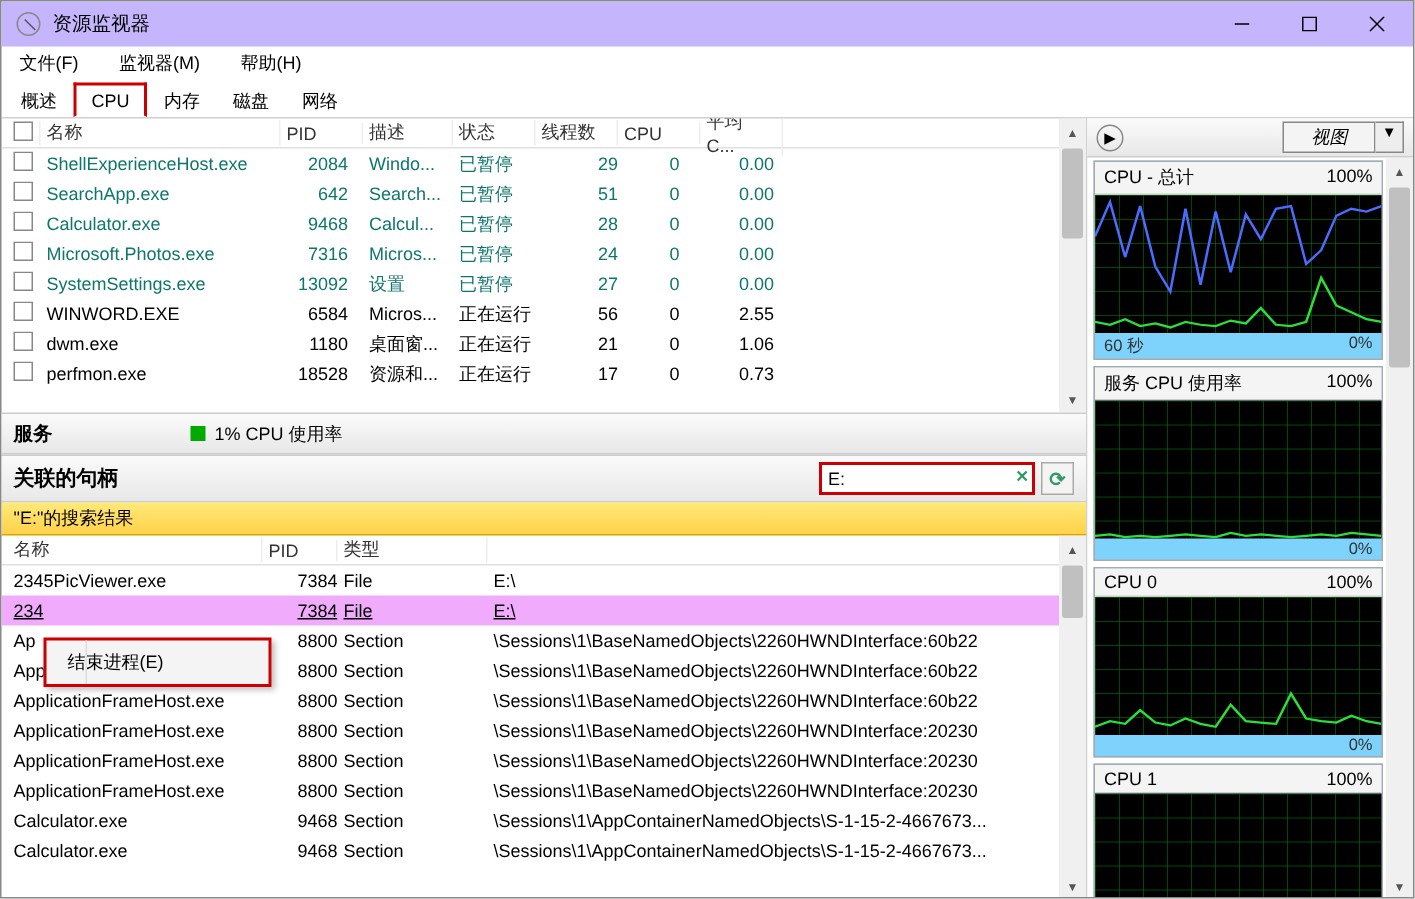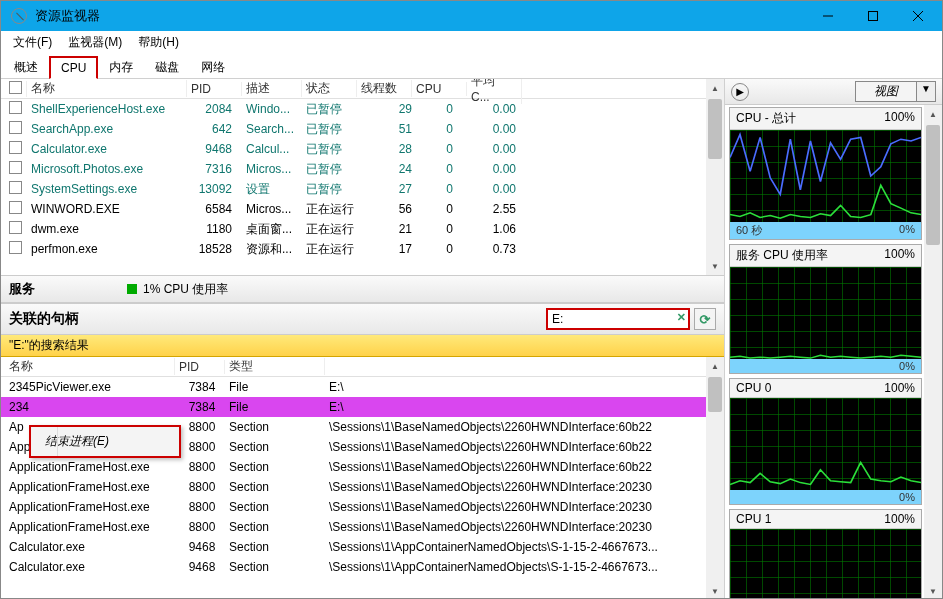--- a/index.html
+++ b/index.html
@@ -1,31 +1,31 @@
 <!DOCTYPE html>
 <html><head>
 <meta charset="utf-8">
 <style>
 * { box-sizing: border-box; margin: 0; padding: 0; font-family: "Microsoft YaHei", "Segoe UI", sans-serif; }
 body { width: 943px; height: 599px; overflow: hidden; background: #fff; font-size: 12px; color: #000; border: 1px solid #888; }
 
 
-.titlebar { height: 30px; display: flex; align-items: center; padding: 0 2px; background: #0ea5e9; }
+.titlebar { height: 30px; display: flex; align-items: center; padding: 0 2px; background: #c4b5fd; }
 .titlebar .app-icon { width: 16px; height: 16px; margin: 0 8px; border: 1px solid #888; border-radius: 50%; position: relative; }
 .titlebar .app-icon::before { content: ""; position: absolute; width: 10px; height: 1px; background: #555; top: 7px; left: 3px; transform: rotate(45deg); }
 .titlebar .title { flex: 1; font-size: 13px; }
 .titlebar .winbtn { width: 45px; height: 30px; display: flex; align-items: center; justify-content: center; cursor: pointer; }
 .titlebar .winbtn svg { width: 10px; height: 10px; }
 
 
-.menubar { height: 22px; display: flex; align-items: center; padding: 0 6px; gap: 4px; }
+.menubar { height: 22px; display: flex; align-items: center; padding: 0 6px; gap: 15px; }
 .menubar .menuitem { padding: 2px 6px; font-size: 12px; cursor: pointer; }
 
 
-.tabstrip { height: 26px; display: flex; align-items: flex-end; padding: 0 2px; border-bottom: 1px solid #d0d0d0; gap: 0; }
+.tabstrip { height: 26px; display: flex; align-items: center; padding: 0 2px; border-bottom: 1px solid #d0d0d0; gap: 0; }
 .tabstrip .tab { padding: 3px 10px 3px; font-size: 12px; cursor: pointer; border: 1px solid transparent; border-bottom: none; position: relative; top: 1px; }
 .tabstrip .tab.active { border: 2px solid #c00; border-bottom: 1px solid #fff; background: #fff; }
 
 
 .main { display: flex; height: calc(599px - 30px - 22px - 26px); }
 .left { width: 724px; display: flex; flex-direction: column; border-right: 1px solid #d0d0d0; }
 .right { flex: 1; display: flex; flex-direction: column; background: #fff; }
 
 
 .vscroll { width: 18px; background: #f0f0f0; display: flex; flex-direction: column; }
@@ -62,27 +62,27 @@
 .searchbox { width: 144px; height: 22px; border: 2px solid #c00; font-size: 12px; padding: 0 18px 0 4px; position: relative; }
 .search-clear { position: absolute; right: 4px; top: 3px; font-size: 11px; color: #396; cursor: pointer; }
 .refresh-btn { width: 22px; height: 22px; border: 1px solid #aaa; background: #f4f4f4; display: flex; align-items: center; justify-content: center; font-size: 13px; color: #396; cursor: pointer; }
 
 .results-banner { height: 22px; background: linear-gradient(#ffe97a,#ffd24a); border-bottom: 1px solid #d4a500; padding: 0 8px; display: flex; align-items: center; font-size: 12px; }
 
 
 .handles-area { flex: 1; display: flex; overflow: hidden; }
 .handles-table { flex: 1; overflow: hidden; }
 .hc-name { width: 170px; }
-.hc-pid  { width: 50px; text-align: center; }
+.hc-pid  { width: 50px; text-align: right; }
 .hc-type { width: 100px; }
 .hc-hname { flex: 1; }
-.trow.selected { background: #d946ef; }
-
-
-.ctxmenu { position: absolute; left: 29px; top: 425px; width: 152px; background: #f4f4f4; border: 2px solid #c00; box-shadow: 2px 2px 4px rgba(0,0,0,.25); z-index: 20; font-style: italic; }
+.trow.selected { background: #f0abfc; text-decoration: underline; }
+
+
+.ctxmenu { position: absolute; left: 29px; top: 425px; width: 152px; background: #f4f4f4; border: 2px solid #c00; box-shadow: 2px 2px 4px rgba(0,0,0,.25); z-index: 20; }
 .ctxmenu .item { padding: 6px 14px; font-size: 12px; cursor: pointer; }
 .ctxmenu .sep-left { position:absolute; left:26px; top:0; bottom:0; width:1px; background:#ddd; }
 
 
 .right .top-strip { height: 26px; background: linear-gradient(#fafafa,#e8e8e8); border-bottom: 1px solid #ccc; display: flex; align-items: center; padding: 0 6px; gap: 6px; }
 .expand-circle { width: 18px; height: 18px; border: 1px solid #888; border-radius: 50%; display: flex; align-items: center; justify-content: center; font-size: 10px; cursor: pointer; }
 .view-dd { margin-left: auto; display: flex; }
 .view-dd .lbl { border: 1px solid #888; padding: 1px 18px; background: #f4f4f4; font-size: 12px; cursor: pointer; font-style: italic; }
 .view-dd .arrow { border: 1px solid #888; border-left: none; background: #eee; padding: 1px 4px; font-size: 10px; cursor: pointer; }
 

